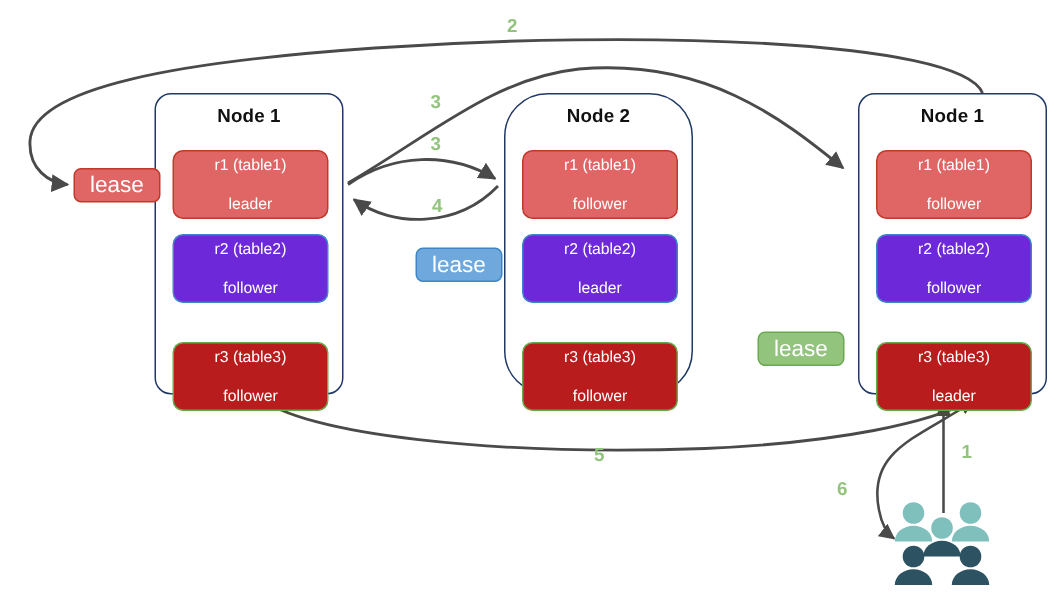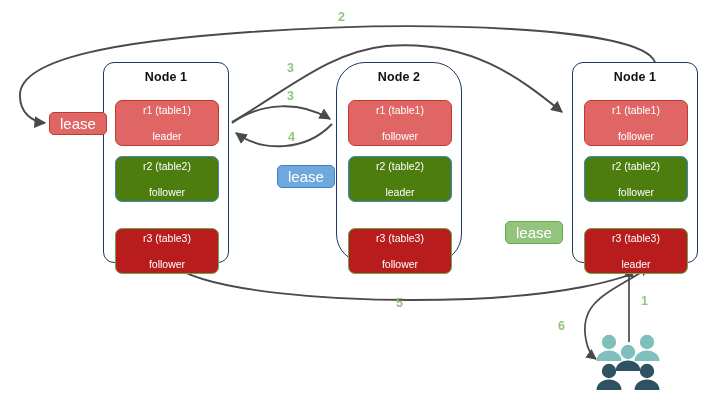--- a/index.html
+++ b/index.html
@@ -62,21 +62,21 @@
     align-items: center;
     justify-content: center;
     color: #ffffff;
     font-size: 10.5px;
     line-height: 13px;
     text-align: center;
     gap: 13px;
   }
   .replica .ln { display: block; white-space: nowrap; }
   .rep-r1 { top: 37px;  background: #e06666; border: 1.5px solid #c0392b; }
-  .rep-r2 { top: 93px;  background: #4d7c0f; border: 1.5px solid #3d85c6; }
+  .rep-r2 { top: 93px;  background: #6d28d9; border: 1.5px solid #3d85c6; }
   .rep-r3 { top: 165px; background: #b91c1c; border: 1.5px solid #6aa84f; }
 
   
   .lease {
     position: absolute;
     box-sizing: border-box;
     height: 23px;
     padding: 0 10px;
     border-radius: 5px;
     display: flex;

